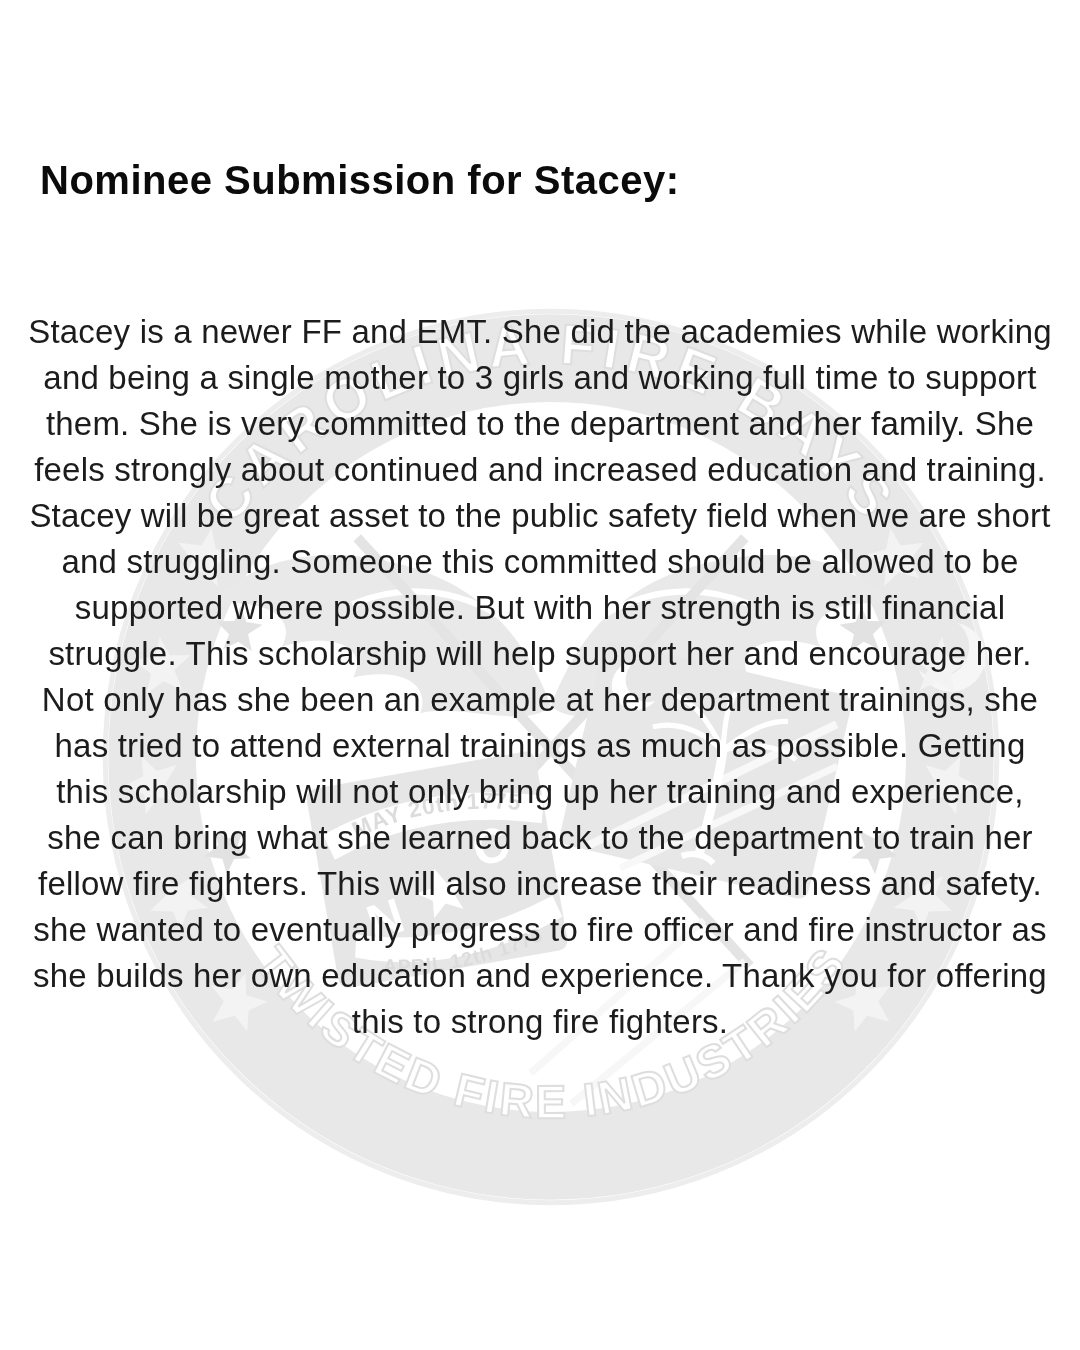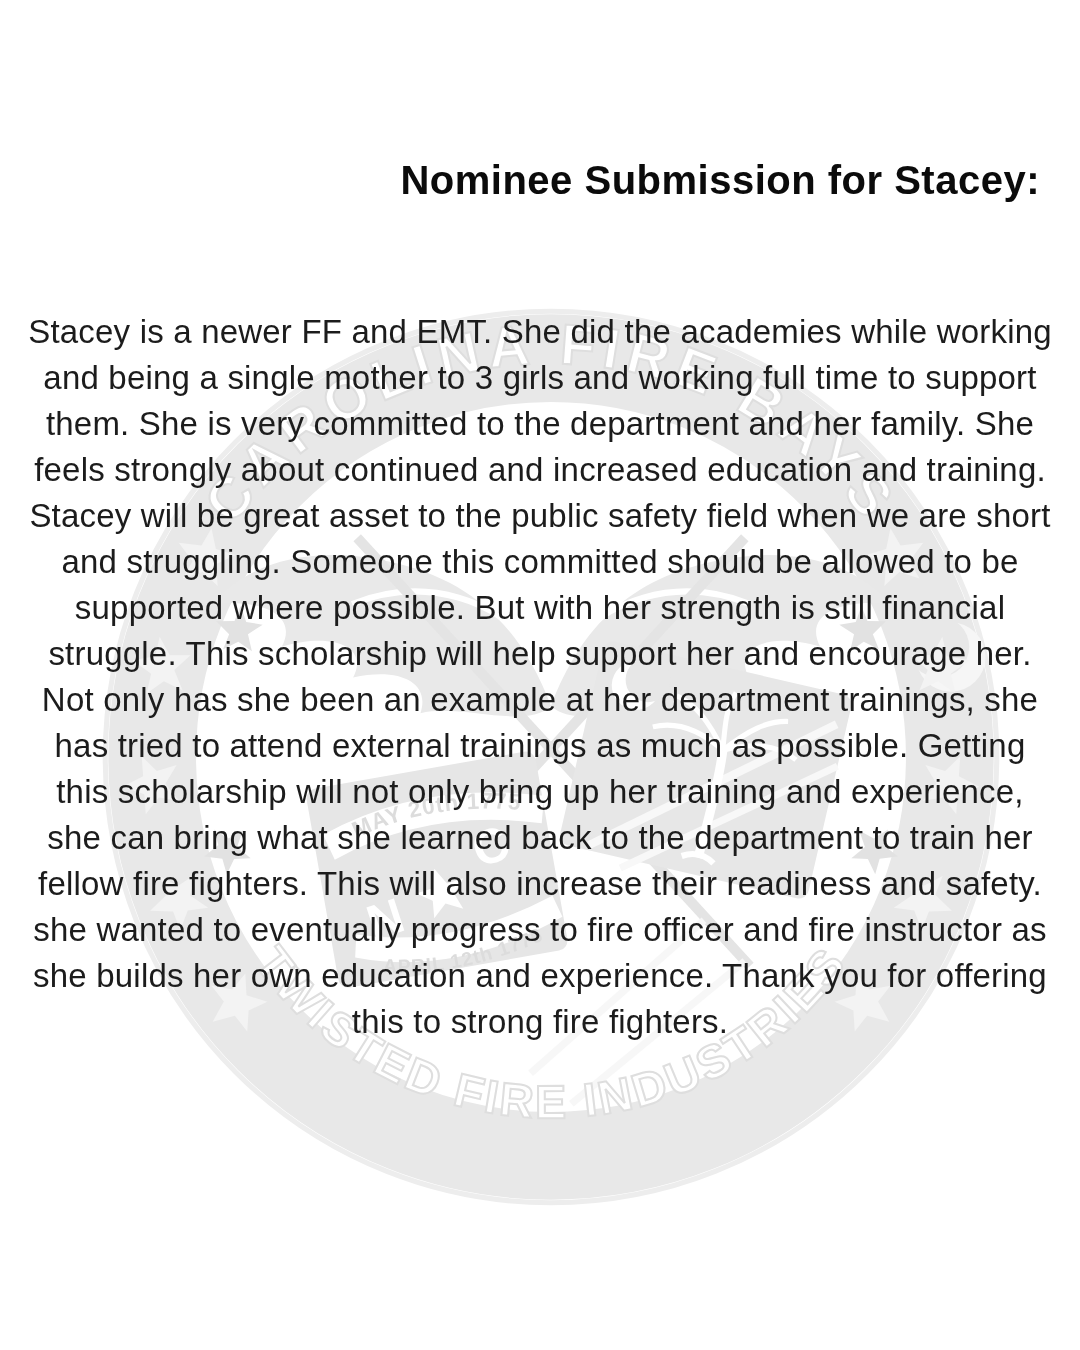--- a/index.html
+++ b/index.html
@@ -27,21 +27,21 @@
   }
   .wm-ribbon-text{
     font-family:"Liberation Sans",sans-serif;
     font-weight:bold;
     fill:#dcdcdc;
   }
   
   .content{position:relative;z-index:1;}
   .heading{
     margin:158px 40px 0;
-    text-align:right;
+    text-align:left;
     font-family:"Liberation Sans",sans-serif;
     font-weight:700;
     font-size:40px;
     letter-spacing:.5px;
     color:#0b0b0b;
   }
   .body-text{
     margin:106px auto 12px;
     width:1026px;
     text-align:center;

